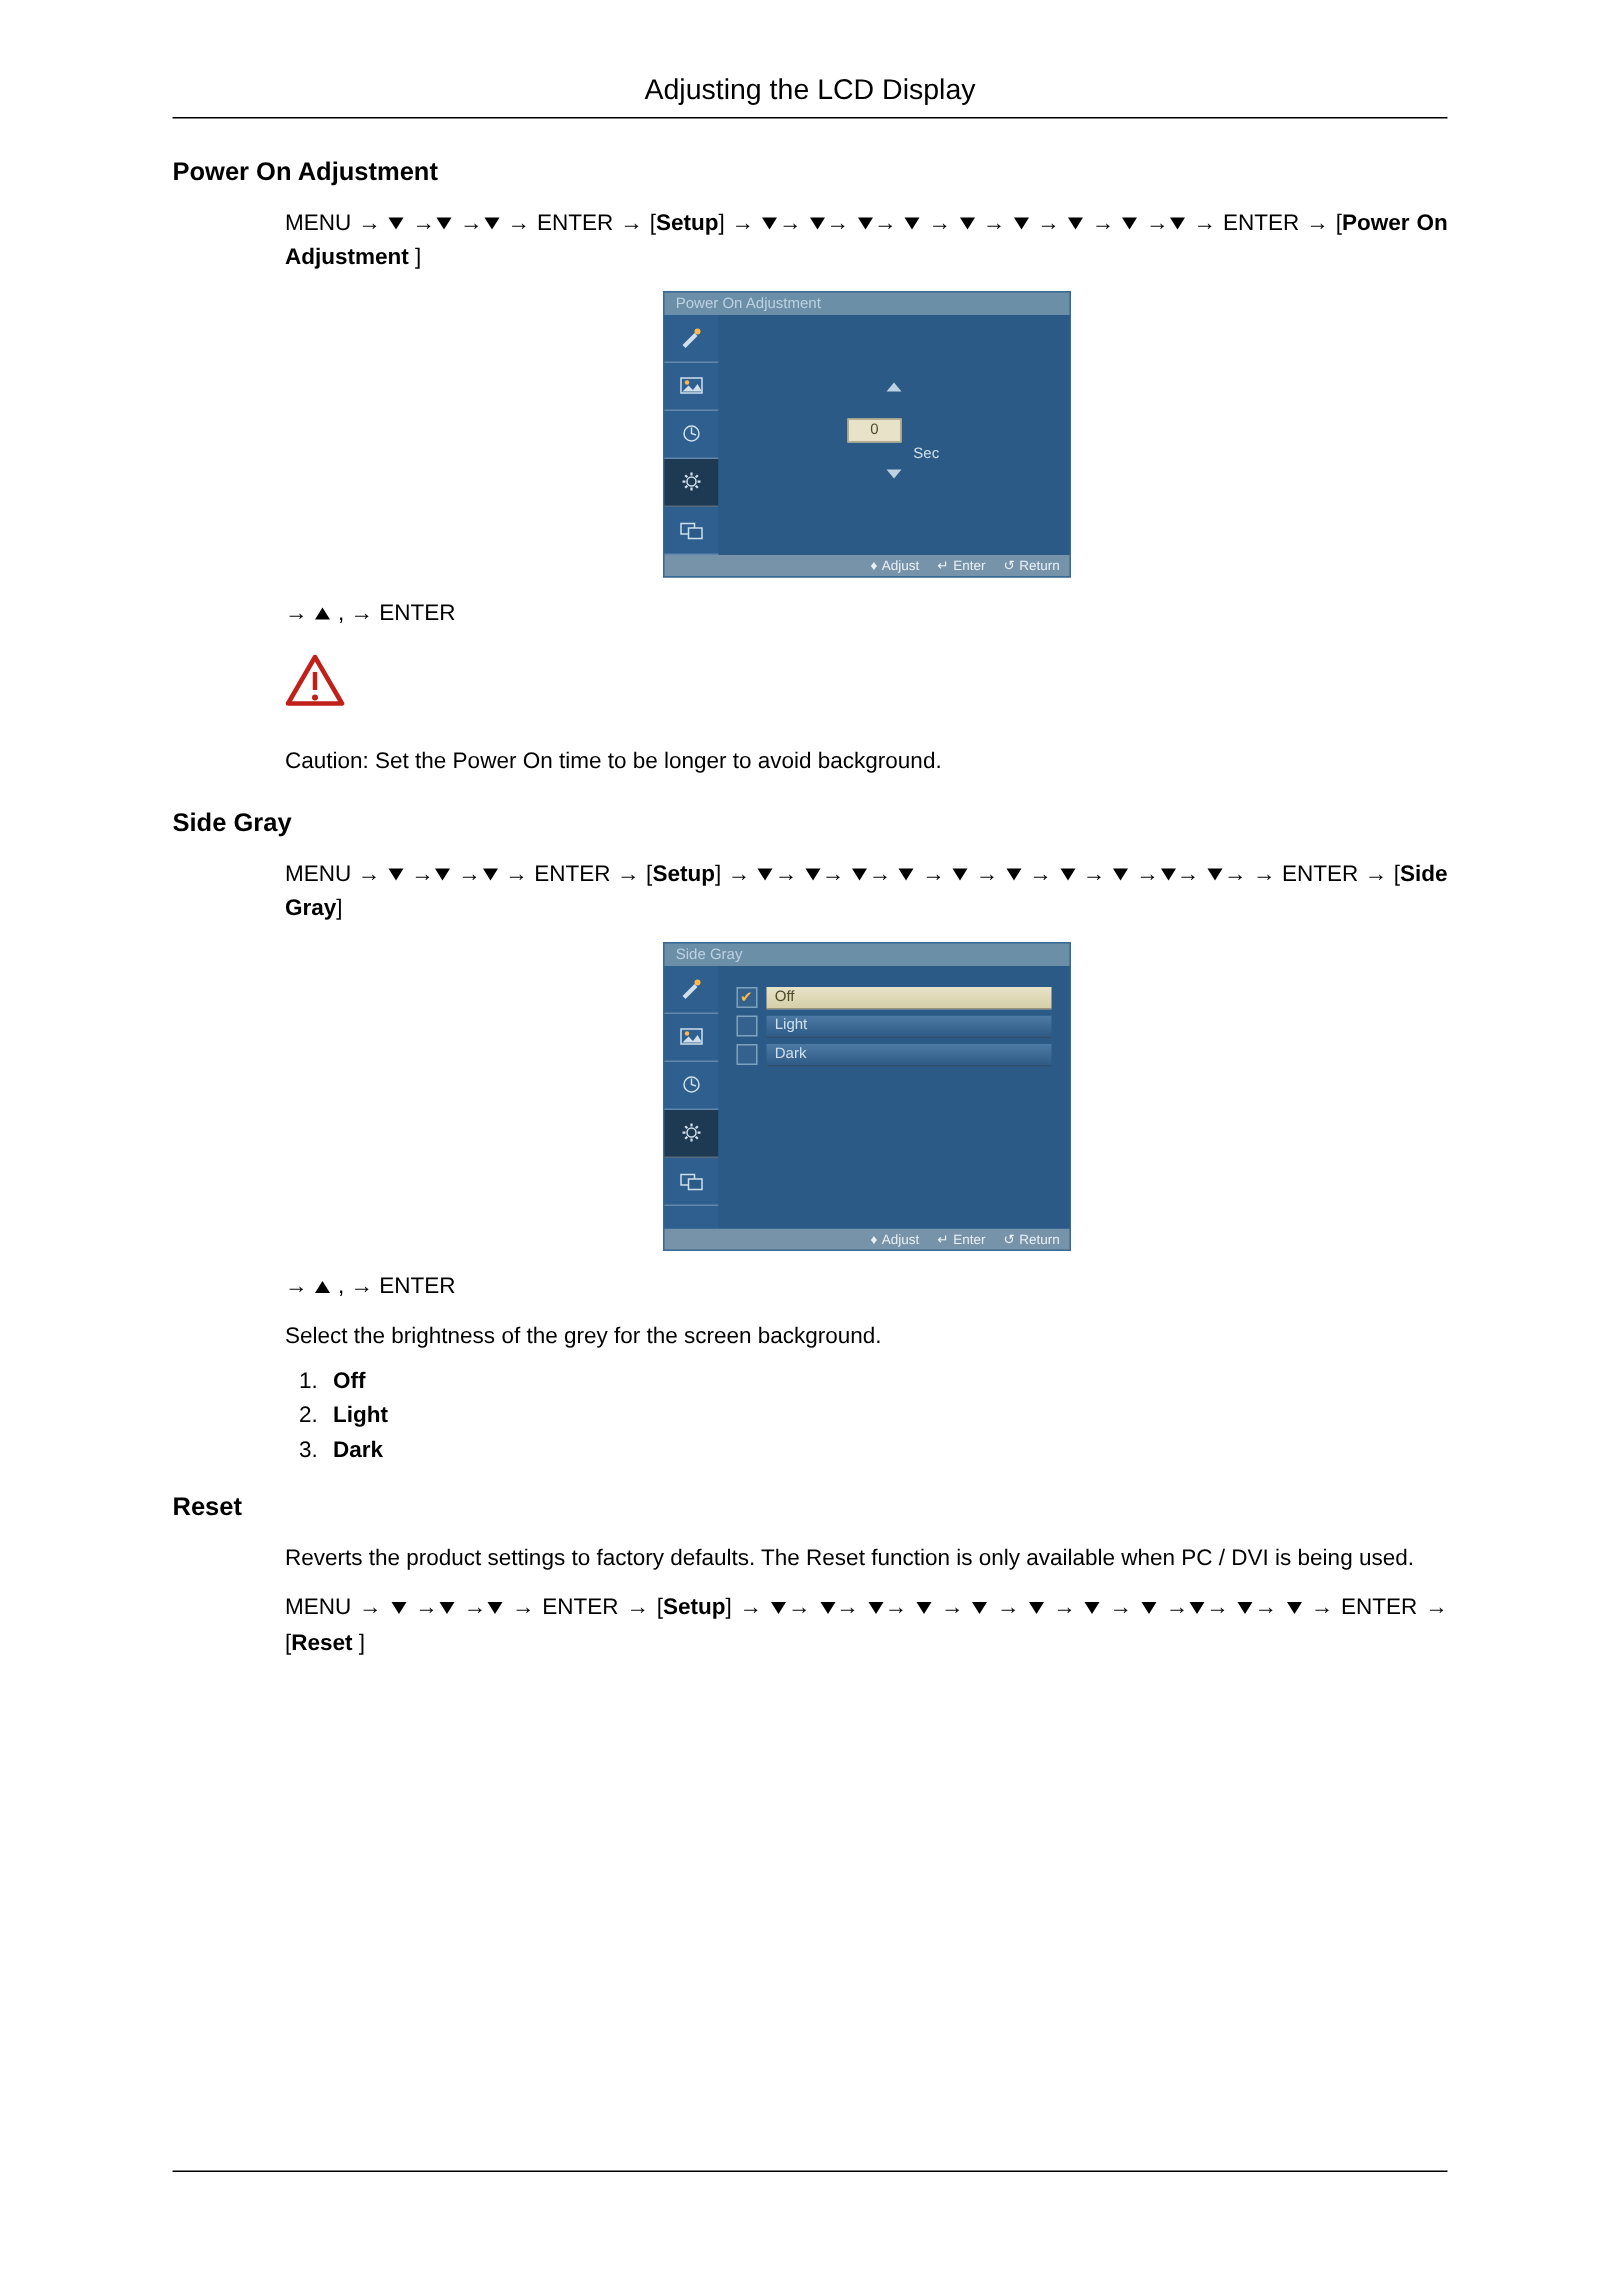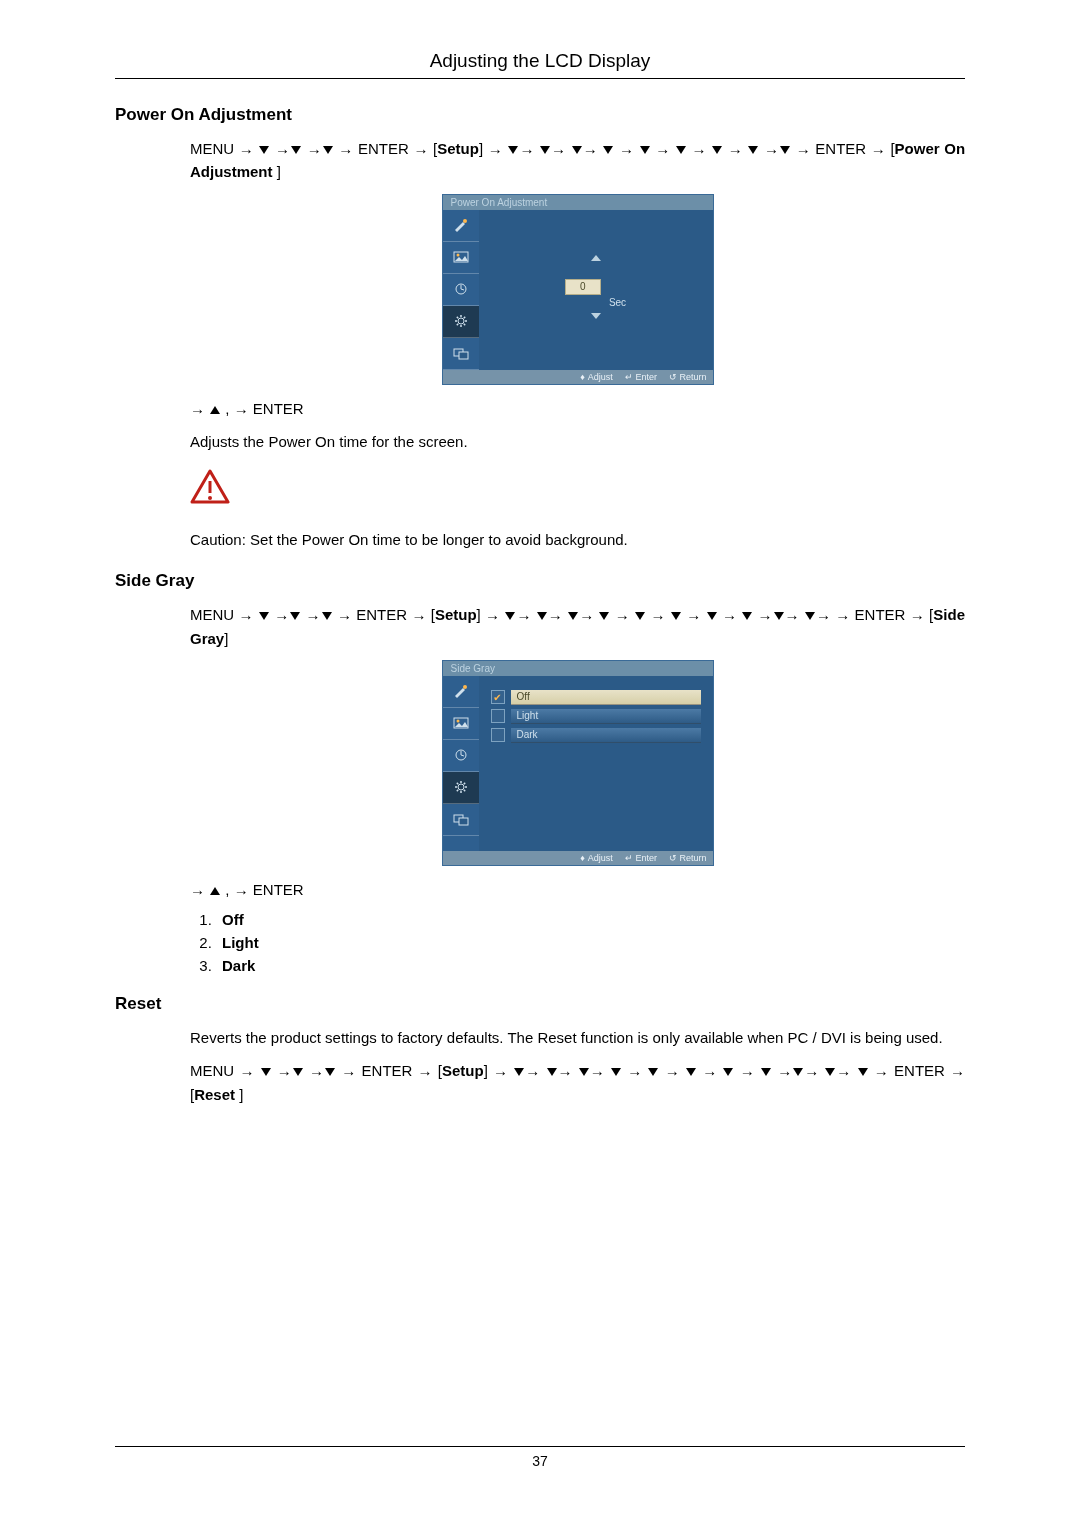--- a/index.html
+++ b/index.html
@@ -304,21 +304,20 @@
         <span>♦ <span>Adjust</span></span>
         <span>↵ <span>Enter</span></span>
         <span>↺ <span>Return</span></span>
       </div>
     </div>
 
     <div class="para">
       <span class="arrow-r">→</span> <span class="tri-up"></span><span> ,  → ENTER</span>
     </div>
 
-    <div class="para">Adjusts the Power On time for the screen.</div>
 
     <svg class="caution-icon" viewBox="0 0 40 36">
       <path d="M20 2 L38 33 L2 33 Z" fill="none" stroke="#c02018" stroke-width="3" stroke-linejoin="round"></path>
       <line x1="20" y1="12" x2="20" y2="24" stroke="#c02018" stroke-width="3"></line>
       <circle cx="20" cy="29" r="2" fill="#c02018"></circle>
     </svg>
 
     <div class="para">Caution: Set the Power On time to be longer to avoid background.</div>
   </div>
 
@@ -397,20 +396,21 @@
         <span>♦ <span>Adjust</span></span>
         <span>↵ <span>Enter</span></span>
         <span>↺ <span>Return</span></span>
       </div>
     </div>
 
     <div class="para">
       <span class="arrow-r">→</span> <span class="tri-up"></span><span> ,  → ENTER</span>
     </div>
 
+    <div class="para">Select the brightness of the grey for the screen background.</div>
 
     <ol class="opts">
       <li><b>Off</b></li>
       <li><b>Light</b></li>
       <li><b>Dark</b></li>
     </ol>
   </div>
 
   <div class="section-title">Reset</div>
 
@@ -421,15 +421,14 @@
       <span>MENU → </span>
       <span class="tri-down"></span> <span class="arrow-r">→</span><span class="tri-down"></span> <span class="arrow-r">→</span><span class="tri-down"></span>
       <span> → ENTER → [</span><b>Setup</b><span>] → </span>
       <span class="tri-down"></span><span class="arrow-r">→</span> <span class="tri-down"></span><span class="arrow-r">→</span> <span class="tri-down"></span><span class="arrow-r">→</span> <span class="tri-down"></span> <span class="arrow-r">→</span> <span class="tri-down"></span> <span class="arrow-r">→</span> <span class="tri-down"></span> <span class="arrow-r">→</span> <span class="tri-down"></span> <span class="arrow-r">→</span> <span class="tri-down"></span> <span class="arrow-r">→</span><span class="tri-down"></span><span class="arrow-r">→</span> <span class="tri-down"></span><span class="arrow-r">→</span> <span class="tri-down"></span>
       <span> → ENTER → [</span><b>Reset</b><span> ]</span>
     </div>
   </div>
 
   <div class="footer-area">
     <div class="footer-hr"></div>
-    <div class="page-num">37</div>
   </div>
 </div>
 
 </body></html>

